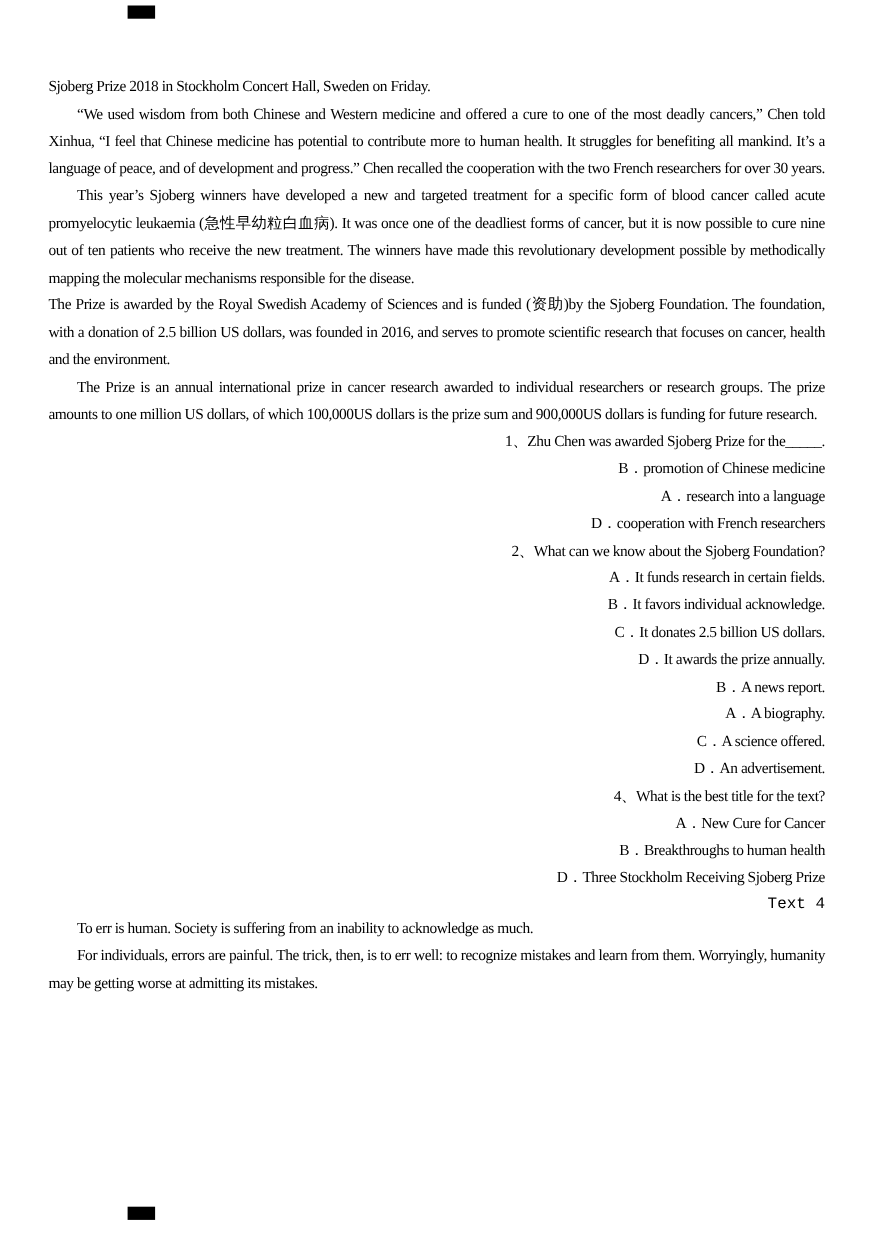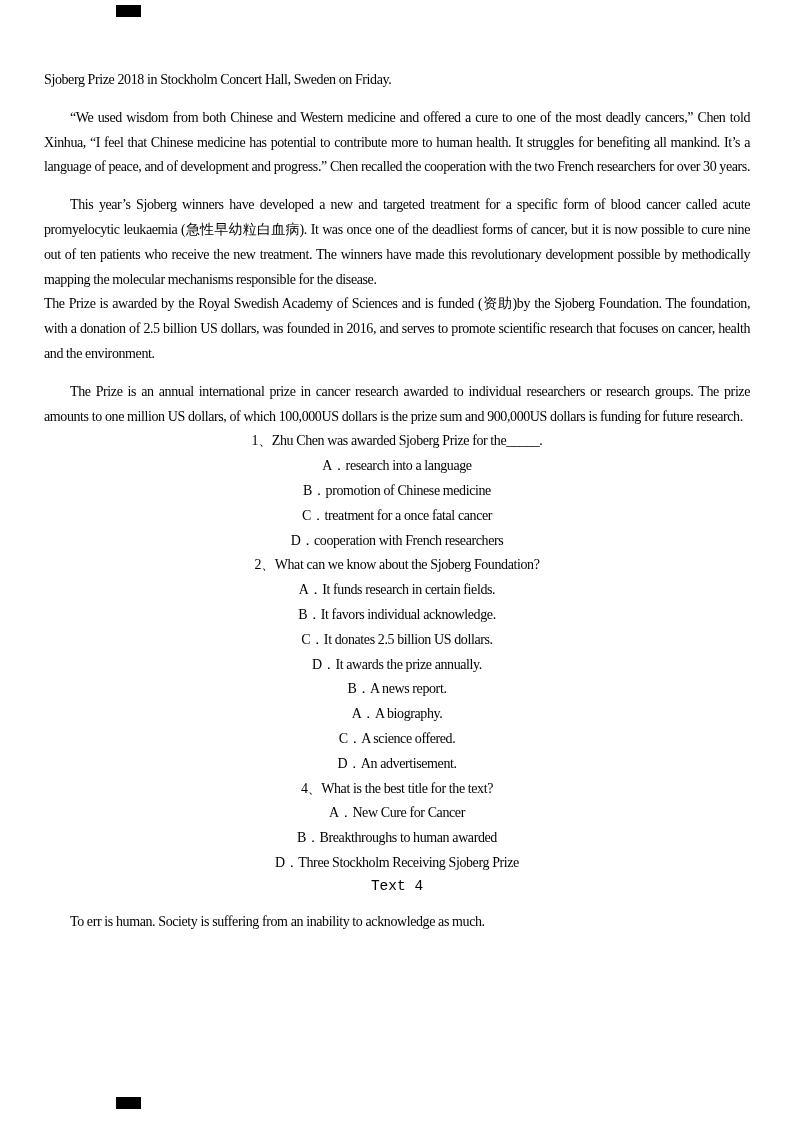--- a/index.html
+++ b/index.html
@@ -21,51 +21,50 @@
   .mark {
     position: absolute;
     width: 25px;
     height: 12px;
     background: #000000;
   }
   .mark-top { left: 112px; top: 5px; }
   .mark-bottom { left: 112px; top: 1097px; }
   p { margin: 0; }
   .para { text-align: justify; }
-  .indent { text-indent: 26px; margin-top: 13px; }
-  .qline, .opt { text-align: center; }
+  .indent { text-indent: 26px; }
+  .qline, .opt { text-align: right; }
   .text4-heading {
     font-family: "Liberation Mono", "DejaVu Sans Mono", monospace;
     font-size: 14.5px;
     font-weight: 400;
     letter-spacing: 0;
-    text-align: center;
+    text-align: right;
     line-height: 21px;
     margin: 0;
   }
 </style>
 </head>
 <body>
 
 <div class="page">
 
   <div class="mark mark-top"></div>
   <div class="mark mark-bottom"></div>
 
   <p class="para">Sjoberg Prize 2018 in Stockholm Concert Hall, Sweden on Friday.</p>
   <p class="para indent">“We used wisdom from both Chinese and Western medicine and offered a cure to one of the most deadly cancers,” Chen told Xinhua, “I feel that Chinese medicine has potential to contribute more to human health. It struggles for benefiting all mankind. It’s a language of peace, and of development and progress.” Chen recalled the cooperation with the two French researchers for over 30 years.</p>
   <p class="para indent">This year’s Sjoberg winners have developed a new and targeted treatment for a specific form of blood cancer called acute promyelocytic leukaemia (急性早幼粒白血病). It was once one of the deadliest forms of cancer, but it is now possible to cure nine out of ten patients who receive the new treatment. The winners have made this revolutionary development possible by methodically mapping the molecular mechanisms responsible for the disease.</p>
   <p class="para">The Prize is awarded by the Royal Swedish Academy of Sciences and is funded (资助)by the Sjoberg Foundation. The foundation, with a donation of 2.5 billion US dollars, was founded in 2016, and serves to promote scientific research that focuses on cancer, health and the environment.</p>
   <p class="para indent">The Prize is an annual international prize in cancer research awarded to individual researchers or research groups. The prize amounts to one million US dollars, of which 100,000US dollars is the prize sum and 900,000US dollars is funding for future research.</p>
 
   <div>
     <p class="qline">1、Zhu Chen was awarded Sjoberg Prize for the_____.</p>
+    <p class="opt">B．promotion of Chinese medicine</p>
     <p class="opt">A．research into a language</p>
-    <p class="opt">B．promotion of Chinese medicine</p>
-    <p class="opt">C．treatment for a once fatal cancer</p>
     <p class="opt">D．cooperation with French researchers</p>
   </div>
 
   <div>
     <p class="qline">2、What can we know about the Sjoberg Foundation?</p>
     <p class="opt">A．It funds research in certain fields.</p>
     <p class="opt">B．It favors individual acknowledge.</p>
     <p class="opt">C．It donates 2.5 billion US dollars.</p>
     <p class="opt">D．It awards the prize annually.</p>
   </div>
@@ -73,20 +72,21 @@
   <div>
     <p class="opt">B．A news report.</p>
     <p class="opt">A．A biography.</p>
     <p class="opt">C．A science offered.</p>
     <p class="opt">D．An advertisement.</p>
   </div>
 
   <div>
     <p class="qline">4、What is the best title for the text?</p>
     <p class="opt">A．New Cure for Cancer</p>
-    <p class="opt">B．Breakthroughs to human awarded</p>
+    <p class="opt">B．Breakthroughs to human health</p>
     <p class="opt">D．Three Stockholm Receiving Sjoberg Prize</p>
   </div>
 
   <h2 class="text4-heading">Text 4</h2>
   <p class="para indent">To err is human. Society is suffering from an inability to acknowledge as much.</p>
+  <p class="para indent">For individuals, errors are painful. The trick, then, is to err well: to recognize mistakes and learn from them. Worryingly, humanity may be getting worse at admitting its mistakes.</p>
 
 </div>
 
 </body></html>

